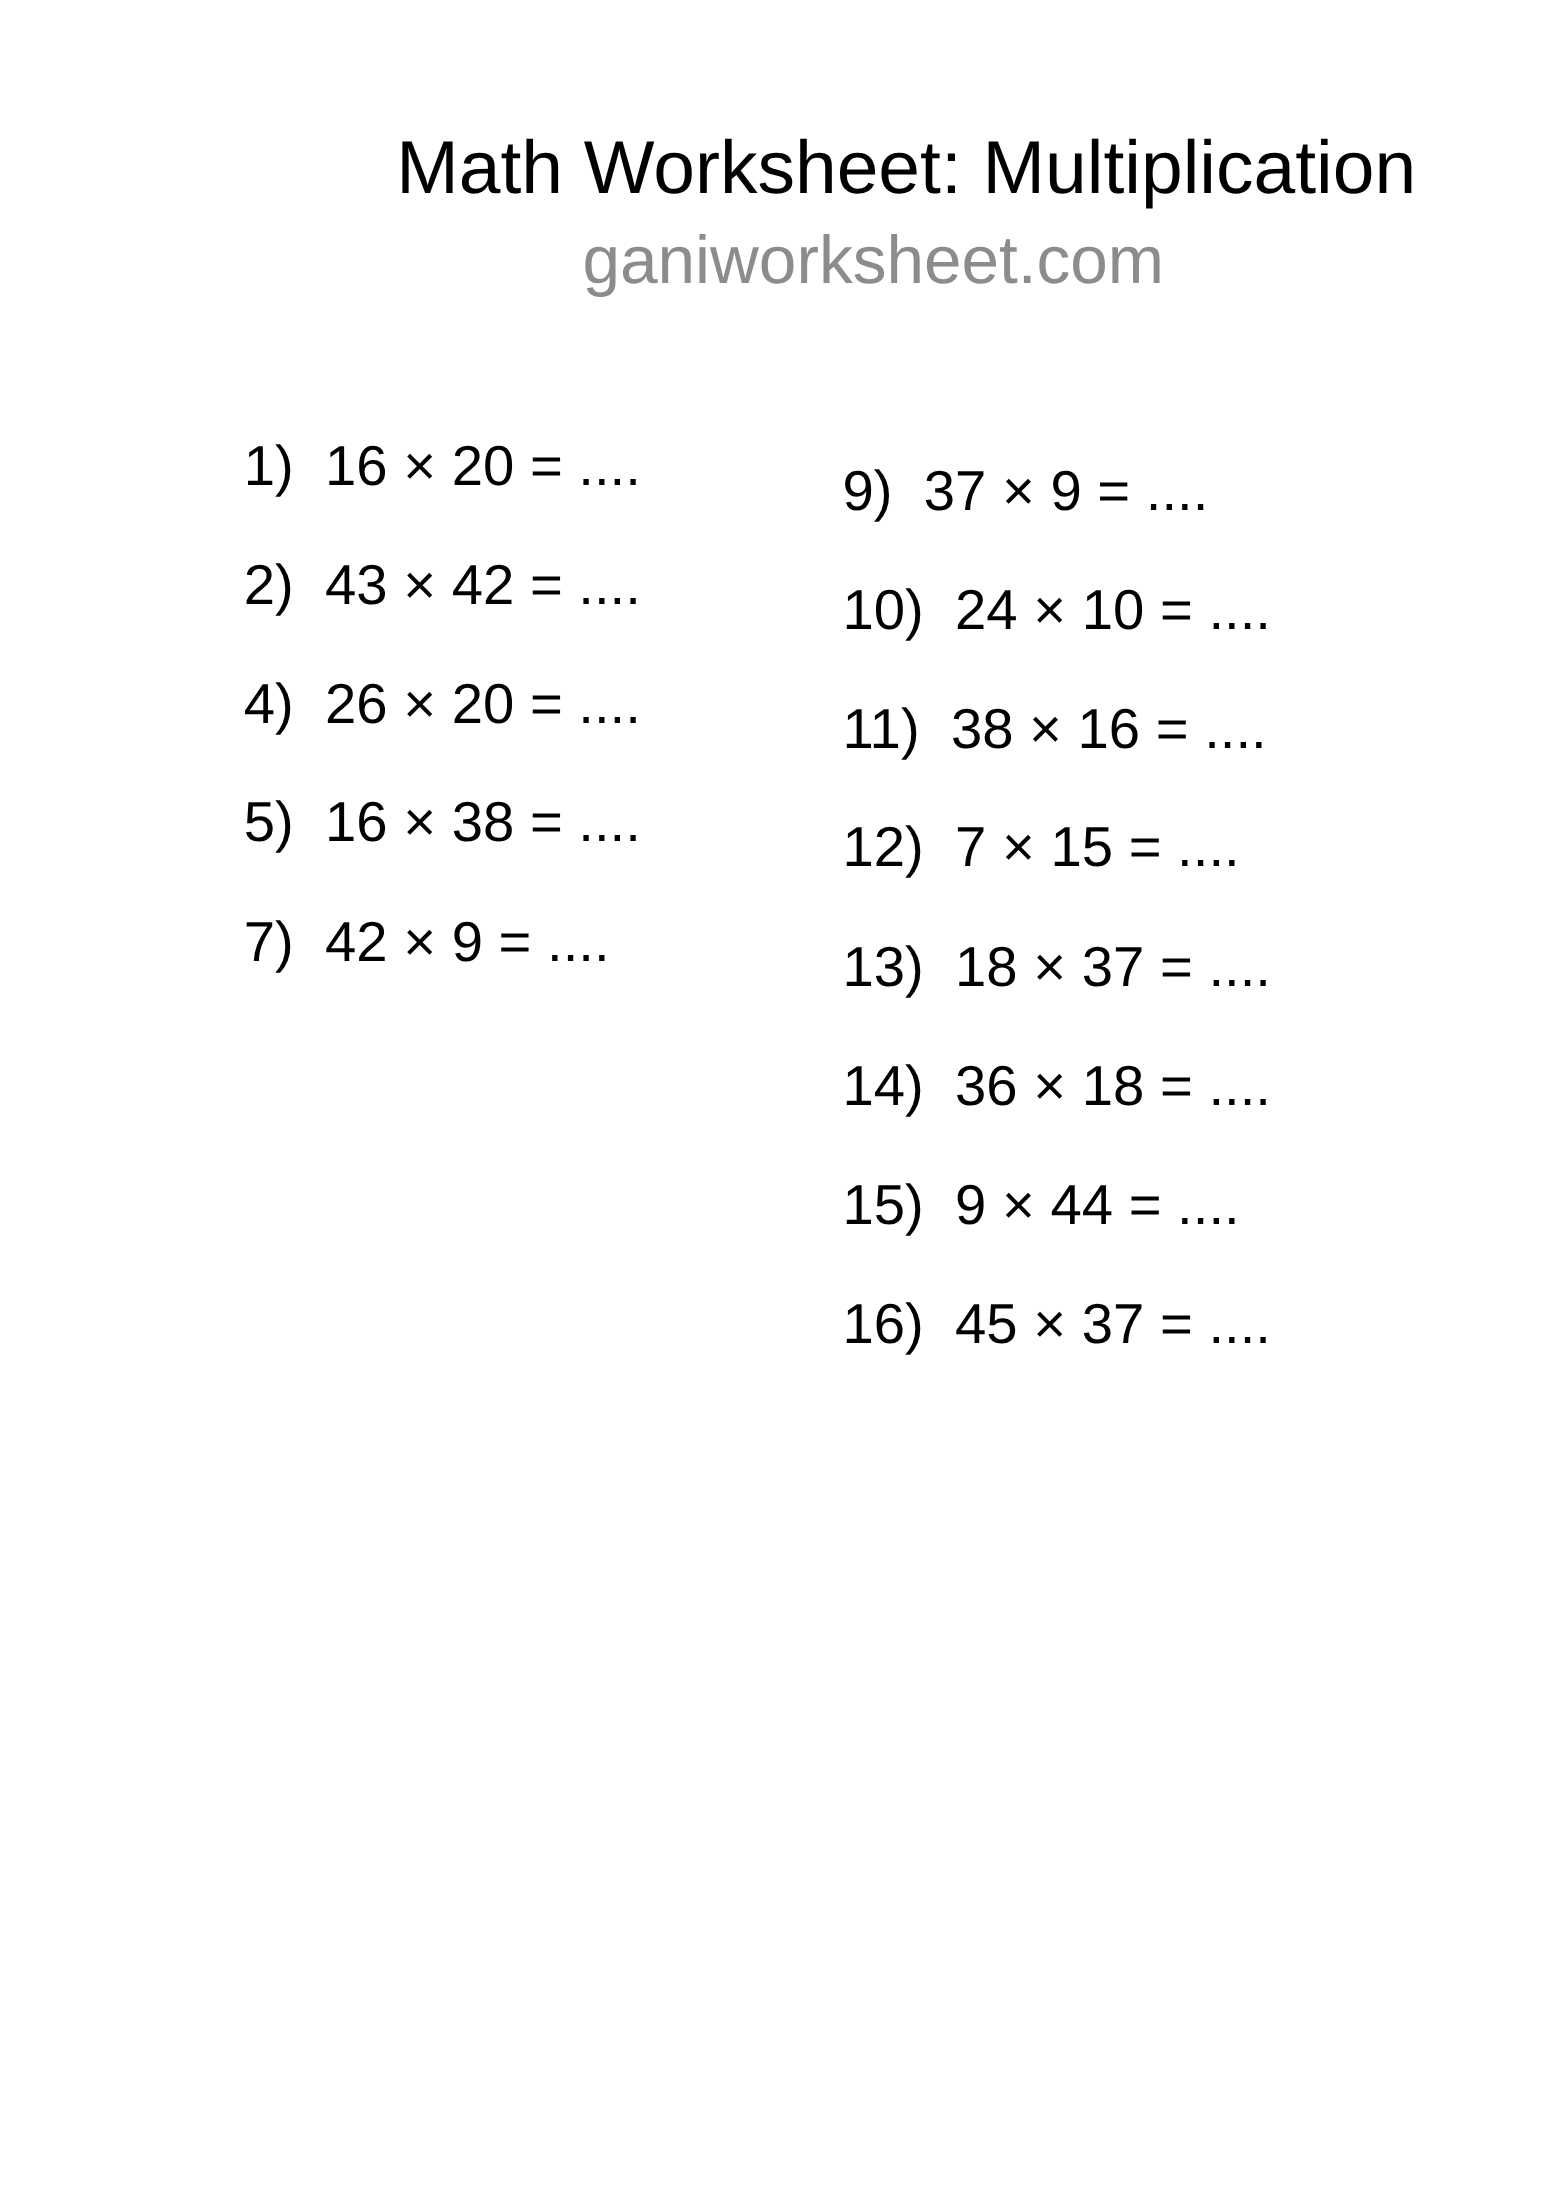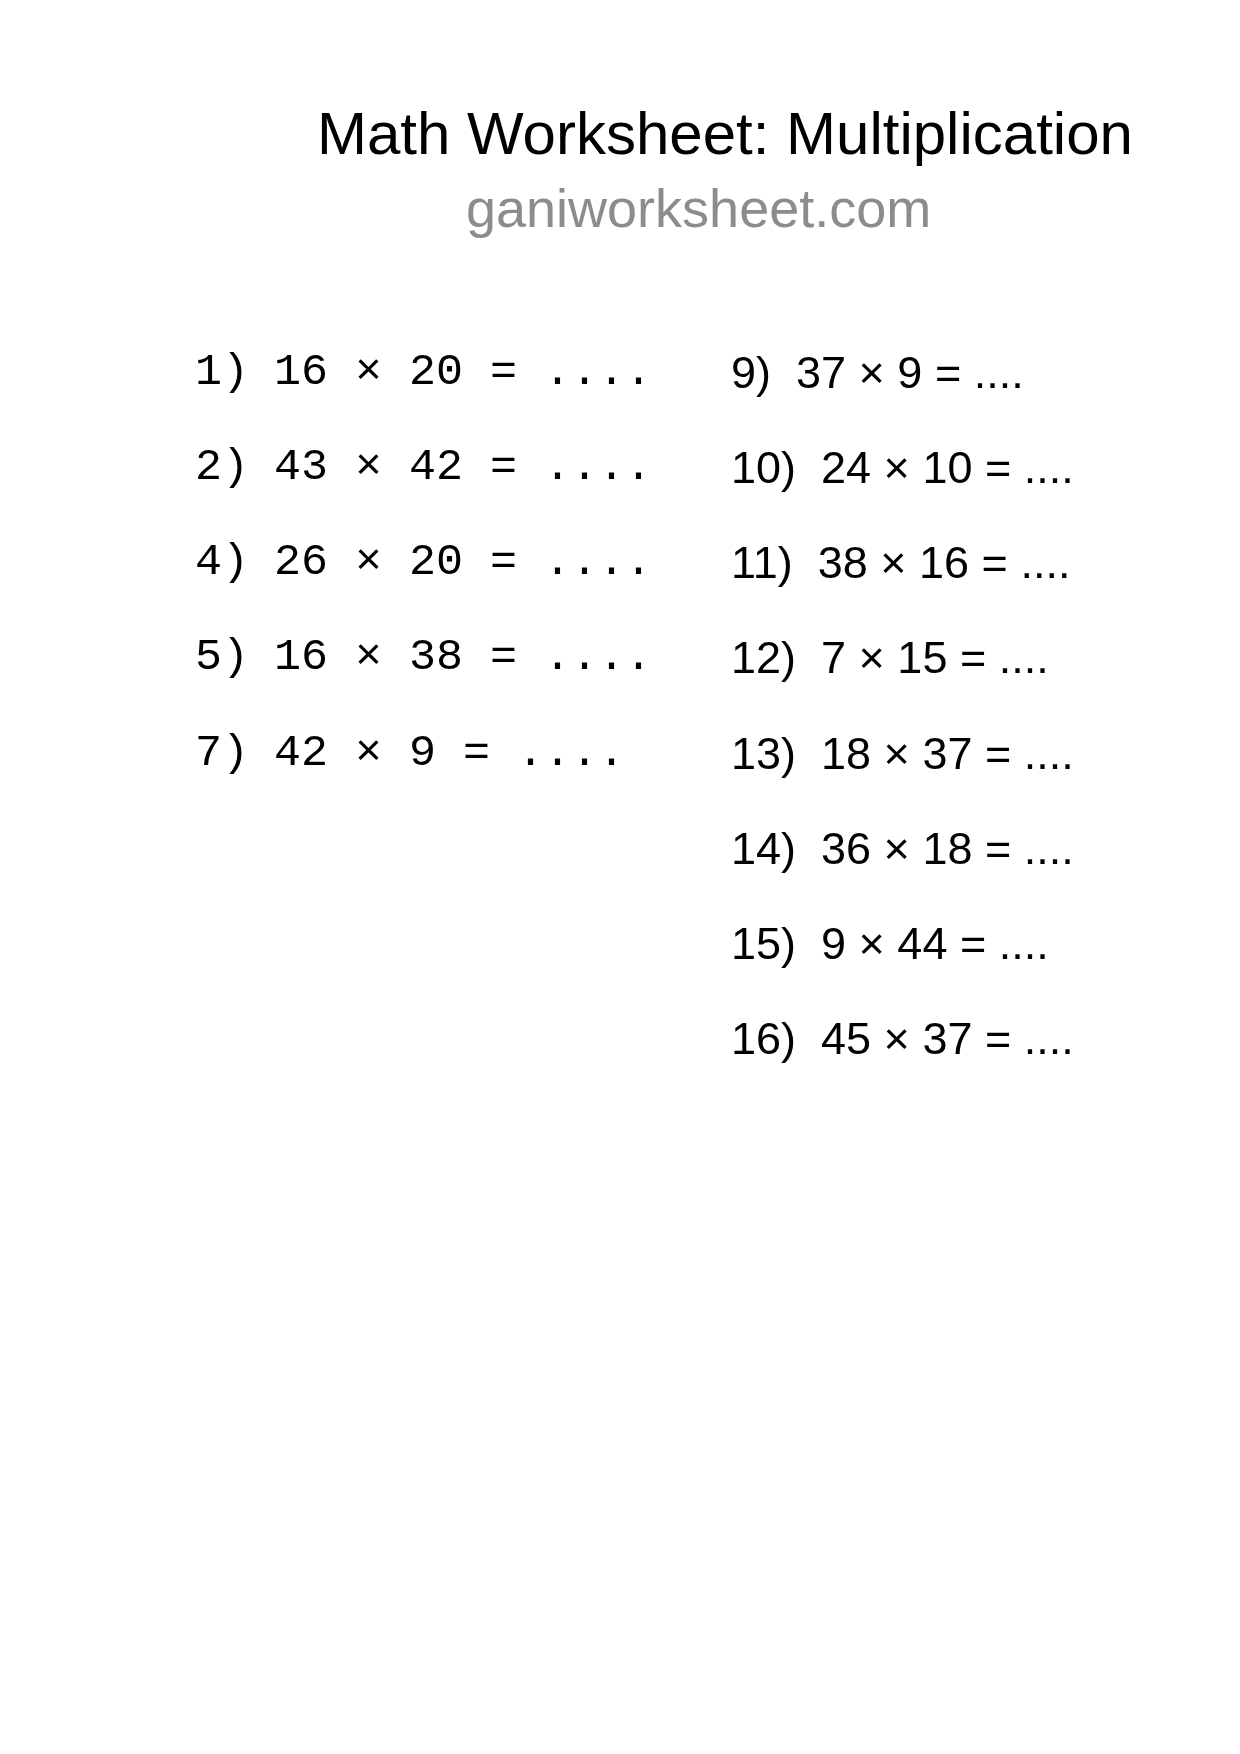--- a/index.html
+++ b/index.html
@@ -33,22 +33,22 @@
     line-height: 1;
     color: var(--subtitle, #8c8c8c);
     white-space: nowrap;
   }
   .problems-column {
     position: absolute;
     top: 350px;
     display: flex;
     flex-direction: column;
   }
-  .problems-column.left  { left: 195px; font-family: Liberation Mono, monospace; }
-  .problems-column.right { left: 731px; }
+  .problems-column.left  { left: 195px; }
+  .problems-column.right { left: 674px; margin-top: 20px; }
   .problem-row {
     height: 95.14px;
     font-size: 45px;
     line-height: 45px;
     color: var(--text, #000000);
     white-space: nowrap;
   }
   .problem-number {
     display: inline-block;
     margin-right: 25px;

